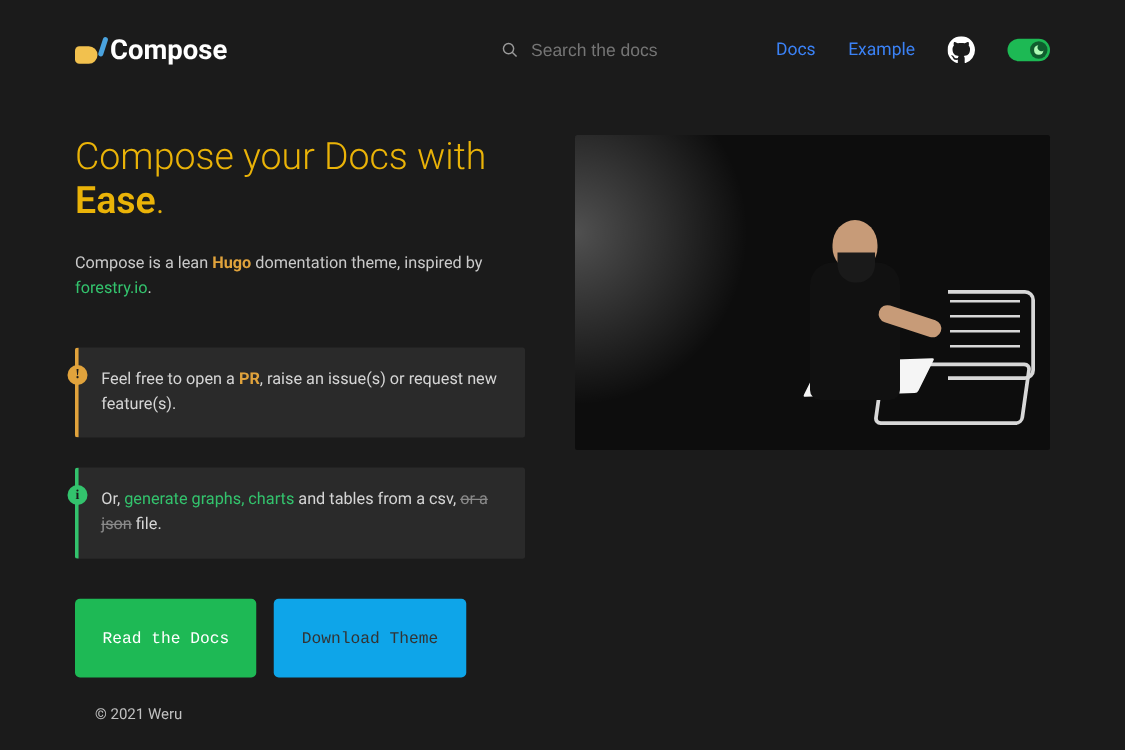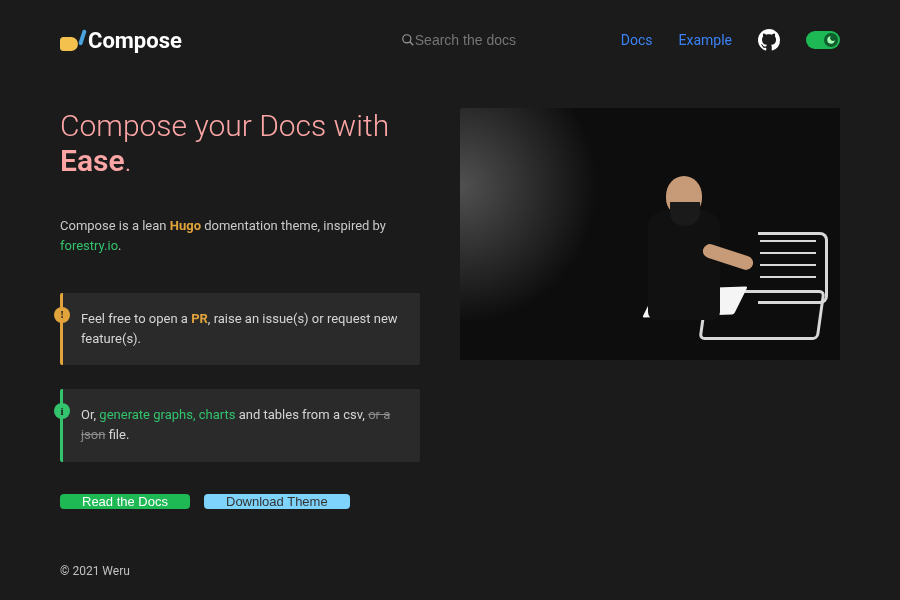--- a/index.html
+++ b/index.html
@@ -27,20 +27,21 @@
     color: #fff;
     font-weight: 700;
   }
   .logo-icon { position: relative; width: 22px; height: 22px; }
   .logo-icon .hand { position:absolute; bottom:0; left:0; width:18px; height:14px; background:#f2c14e; border-radius:4px 8px 8px 4px; }
   .logo-icon .brush { position:absolute; top:0; right:0; width:4px; height:16px; background:#4aa3df; border-radius:2px; transform: rotate(18deg); transform-origin: bottom center; }
   .search {
     margin-left: auto;
     display: flex;
     align-items: center;
+    gap: 10px;
     color: #9a9a9a;
     font-size: 14px;
     width: 180px;
   }
   .search input {
     background: transparent;
     border: none;
     color: #9a9a9a;
     font-size: 14px;
     outline: none;
@@ -70,22 +71,22 @@
     display:flex; align-items:center; justify-content:center;
   }
   .toggle .knob svg { width:10px; height:10px; fill:#aefab5; }
   
   .main { display: flex; gap: 40px; margin-top: 28px; }
   .left { flex: 1; min-width: 0; }
   .right { width: 380px; }
   .hero-title {
     font-size: 30px;
     font-weight: 300;
-    color: #fca5a5;
-    margin-bottom: 38px;
+    color: #eab308;
+    margin-bottom: 23px;
   }
   .hero-title b { font-weight: 600; }
   .subtitle {
     font-size: 13px;
     color: #c9c9c9;
     margin-bottom: 38px;
     line-height: 1.5;
   }
   .link-orange { color: #e1a33c; font-weight: bold; }
   .link-green { color: #33c36d; }
@@ -115,28 +116,29 @@
     font-size: 11px;
     font-weight: 700;
     color: #1b1b1b;
     font-family: Georgia, serif;
   }
   .callout.warn .badge { background: #e1a33c; }
   .callout.info .badge { background: #33c36d; }
   .callout p + p { margin-top: 14px; }
   .buttons { display: flex; gap: 14px; margin-top: 32px; }
   .btn {
-    padding: 0 22px;
+    padding: 24px 22px;
     border-radius: 4px;
     border: none;
     font-size: 13px;
     cursor: pointer;
+    font-family: Liberation Mono, monospace;
   }
   .btn-primary { background: #1eb955; color: #fff; }
-  .btn-secondary { background: #7dd3fc; color: #333; }
+  .btn-secondary { background: #0ea5e9; color: #333; }
   .hero-img {
     width: 380px; height: 252px;
     border-radius: 2px;
     background: #0d0d0d;
     position: relative;
     overflow: hidden;
   }
   
   .glow { position:absolute; left:-60px; top:0; width:200px; height:260px; background: radial-gradient(circle at 30% 30%, rgba(255,255,255,0.28), rgba(255,255,255,0) 60%); }
   .chair { position:absolute; right:18px; bottom:20px; }
@@ -145,21 +147,21 @@
   .chair .slat { position:absolute; right:6px; width:56px; height:2px; background:#d8d8d8; }
   .person { position:absolute; right:120px; bottom:40px; }
   .person .torso { width:72px; height:110px; background:#111; border-radius:18px 18px 8px 8px; }
   .person .head { position:absolute; top:-34px; left:18px; width:36px; height:40px; background:#c79b78; border-radius:50% 50% 45% 45%; }
   .person .beard { position:absolute; top:-8px; left:22px; width:30px; height:24px; background:#1a1a1a; border-radius:0 0 14px 14px; }
   .person .arm { position:absolute; top:40px; left:54px; width:52px; height:14px; background:#c79b78; border-radius:8px; transform: rotate(18deg); }
   .paper { position:absolute; right:100px; bottom:44px; width:90px; height:28px; background:#f5f5f5; transform: skewX(-28deg) rotate(-2deg); border-radius:2px; }
   .footer {
     position: absolute;
     bottom: 22px;
-    left: 60px;
+    left: 76px;
     font-size: 12px;
     color: #c0c0c0;
   }
 </style>
 </head>
 <body>
 
 <div class="container">
   <header class="header">
     <div class="logo">

